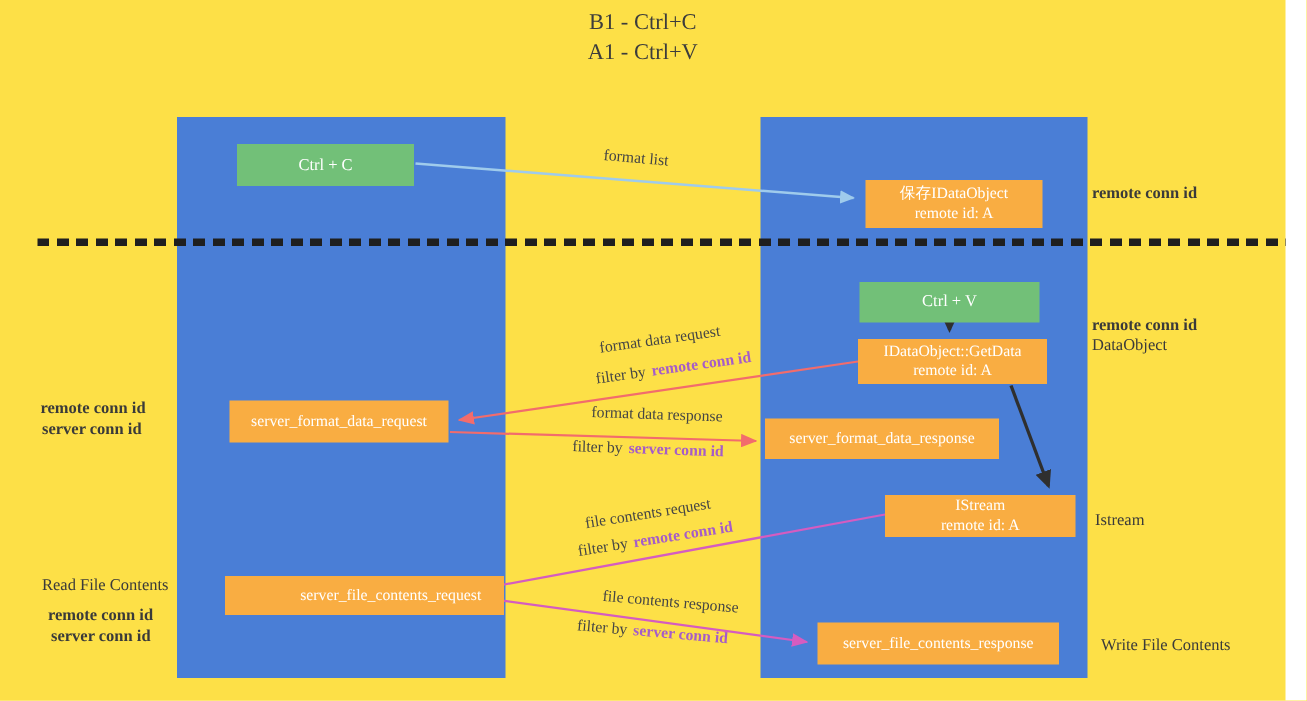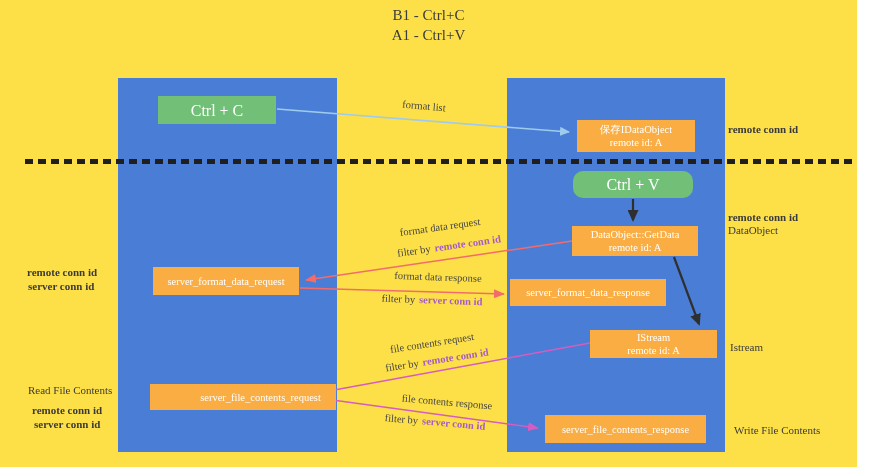--- a/index.html
+++ b/index.html
@@ -22,24 +22,24 @@
     position:absolute; left:25px; top:159px; width:834px; height:5px;
     background:repeating-linear-gradient(90deg,#1f1f1f 0 8px,transparent 8px 13px);
   }
   .arrows { position:absolute; left:0; top:0; pointer-events:none; }
   .node {
     position:absolute; display:flex; flex-direction:column;
     align-items:center; justify-content:center; text-align:center;
     color:#fff; font-size:10.5px; line-height:13px; white-space:nowrap;
   }
   .node.orange { background:#f9ad42; }
-  .node.green  { background:#72c078; font-size:16px; }
+  .node.green  { background:#72c078; font-size:11px; }
   #n-ctrlc   { left:158px; top:96px;  width:118px; height:28px; }
   #n-save    { left:577px; top:120px; width:118px; height:32px; }
-  #n-ctrlv   { left:573px; top:171px; width:120px; height:27px;border-radius:10px; }
+  #n-ctrlv   { left:573px; top:188px; width:120px; height:27px; }
   #n-getdata { left:572px; top:226px; width:126px; height:30px; }
   #n-fmtreq  { left:153px; top:267px; width:146px; height:28px; }
   #n-fmtresp { left:510px; top:279px; width:156px; height:27px; }
   #n-istream { left:590px; top:330px; width:127px; height:28px; }
   #n-filereq { left:150px; top:384px; width:151px; height:26px;padding-left:35px; }
   #n-fileresp{ left:545px; top:415px; width:161px; height:28px; }
   .elabel {
     position:absolute; font-size:10.5px; color:#454545; white-space:nowrap;
     transform:translate(-50%,-50%);
   }
@@ -111,21 +111,21 @@
     <div>Ctrl + C</div>
   </div>
   <div id="n-save" class="node orange">
     <div>保存IDataObject</div>
     <div>remote id: A</div>
   </div>
   <div id="n-ctrlv" class="node green">
     <div>Ctrl + V</div>
   </div>
   <div id="n-getdata" class="node orange">
-    <div>DataObject::GetData</div>
+    <div>IDataObject::GetData</div>
     <div>remote id: A</div>
   </div>
   <div id="n-fmtresp" class="node orange">
     <div>server_format_data_response</div>
   </div>
   <div id="n-fmtreq" class="node orange">
     <div>server_format_data_request</div>
   </div>
   <div id="n-istream" class="node orange">
     <div>IStream</div>

